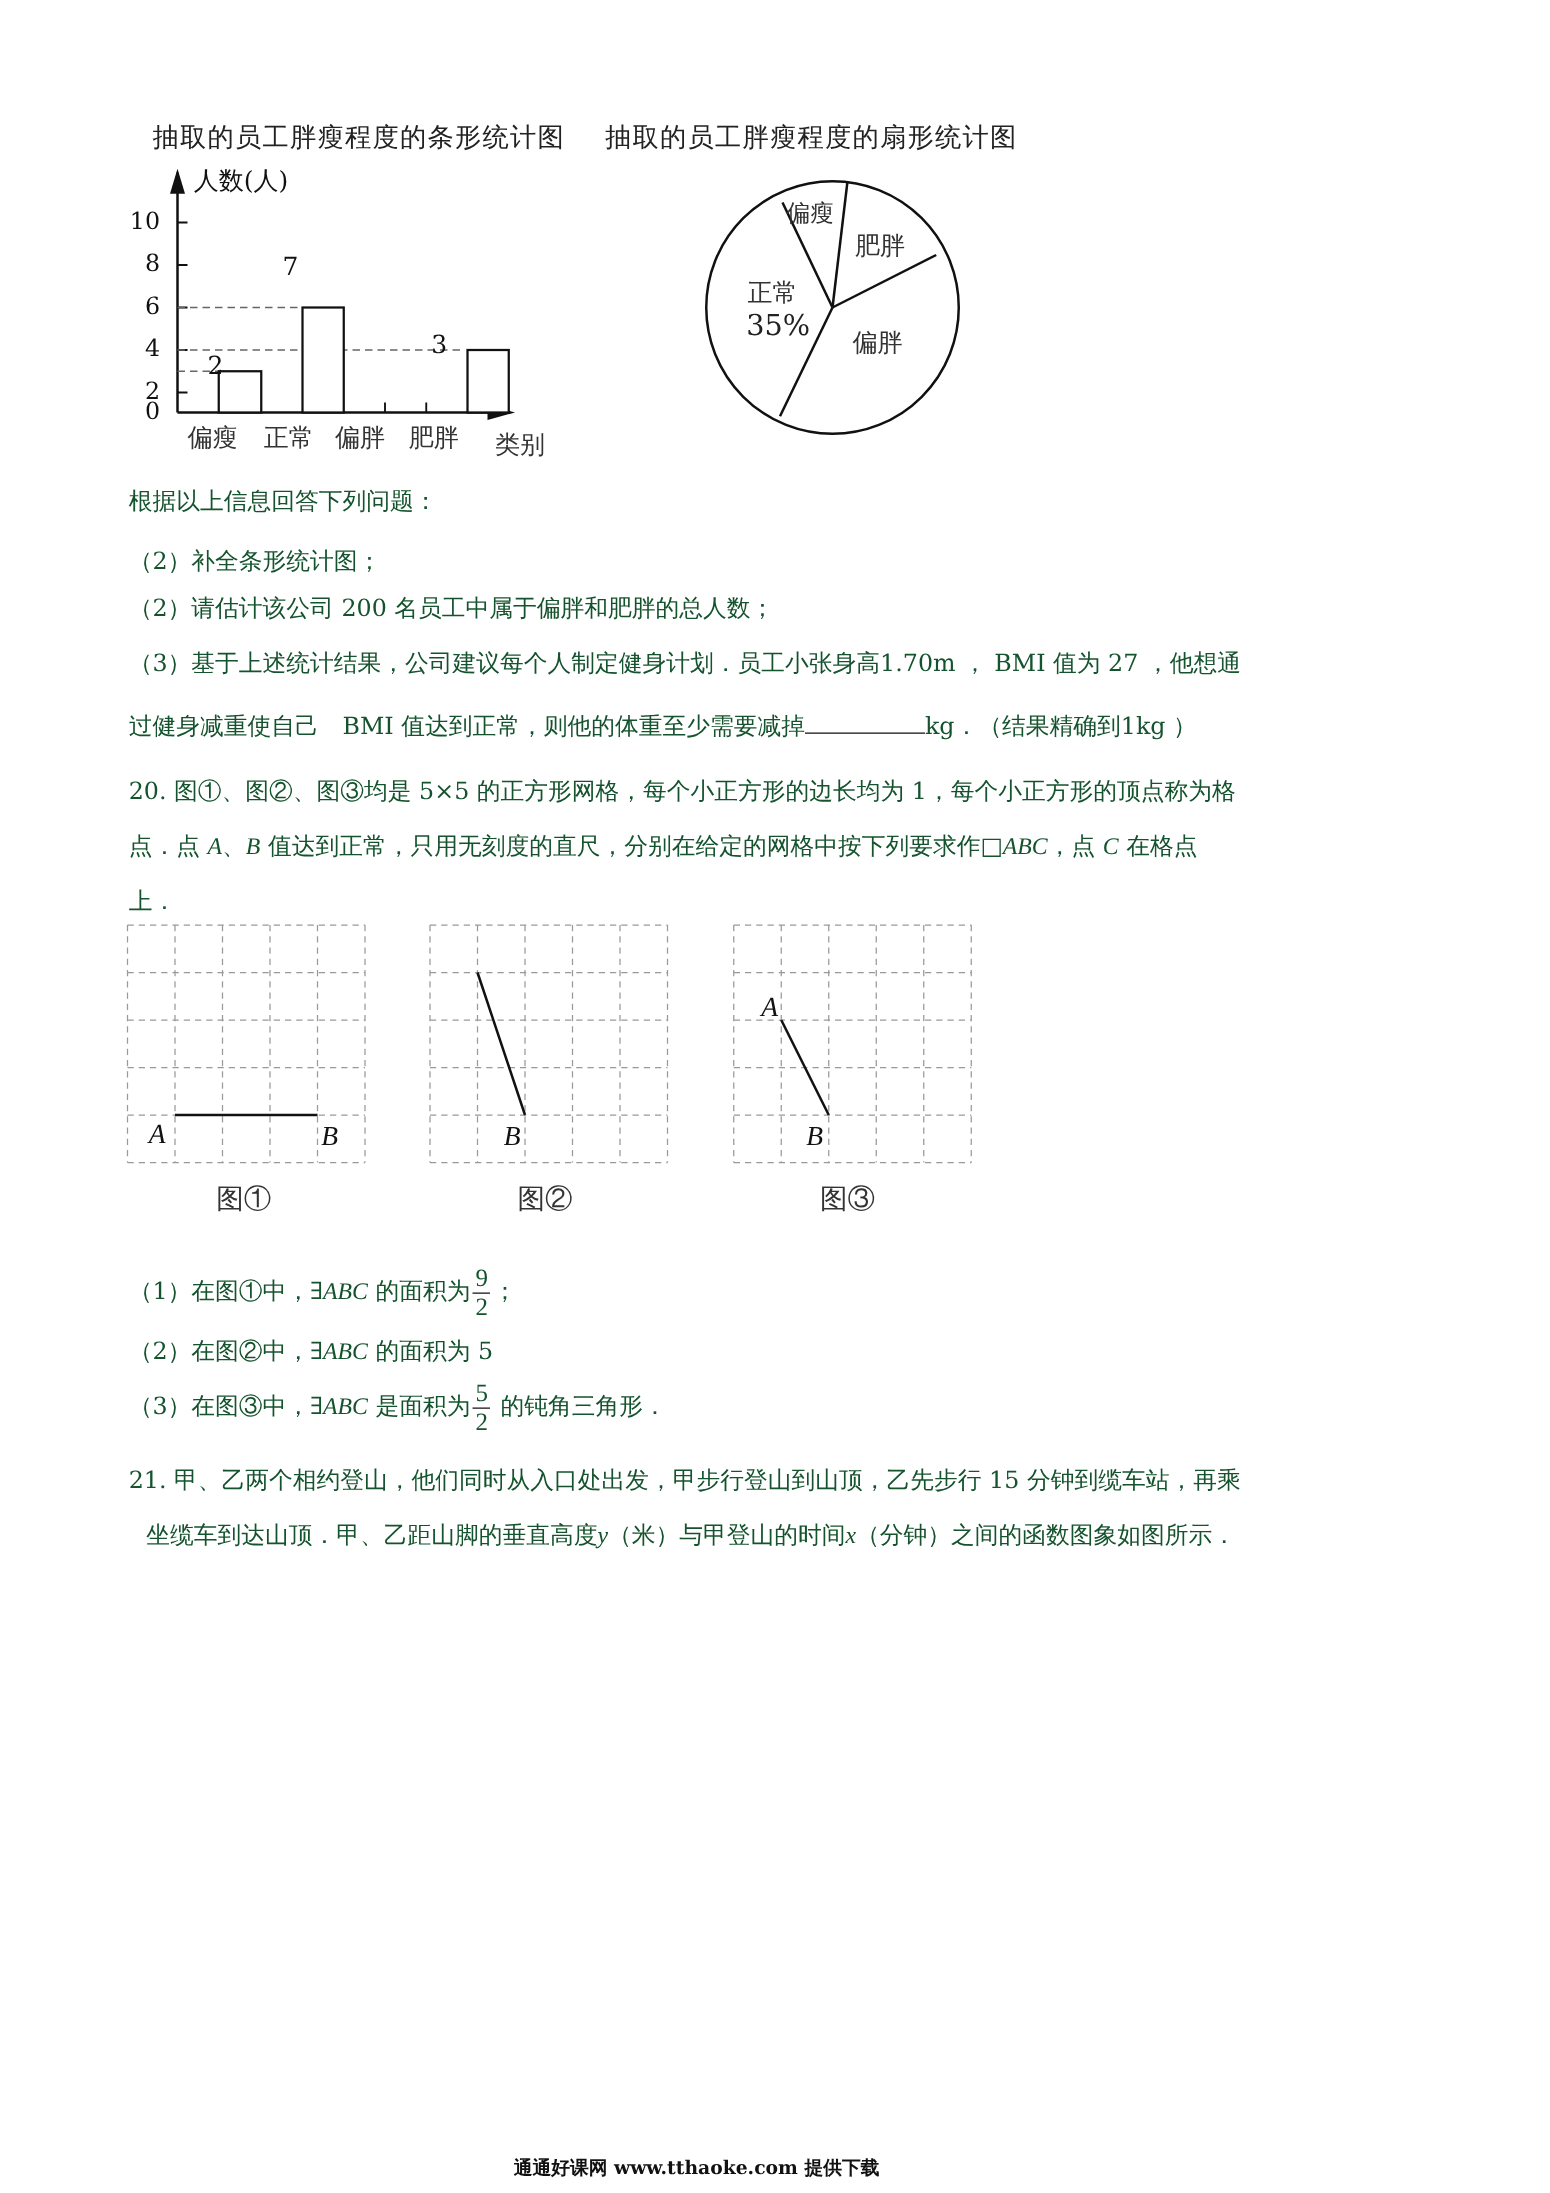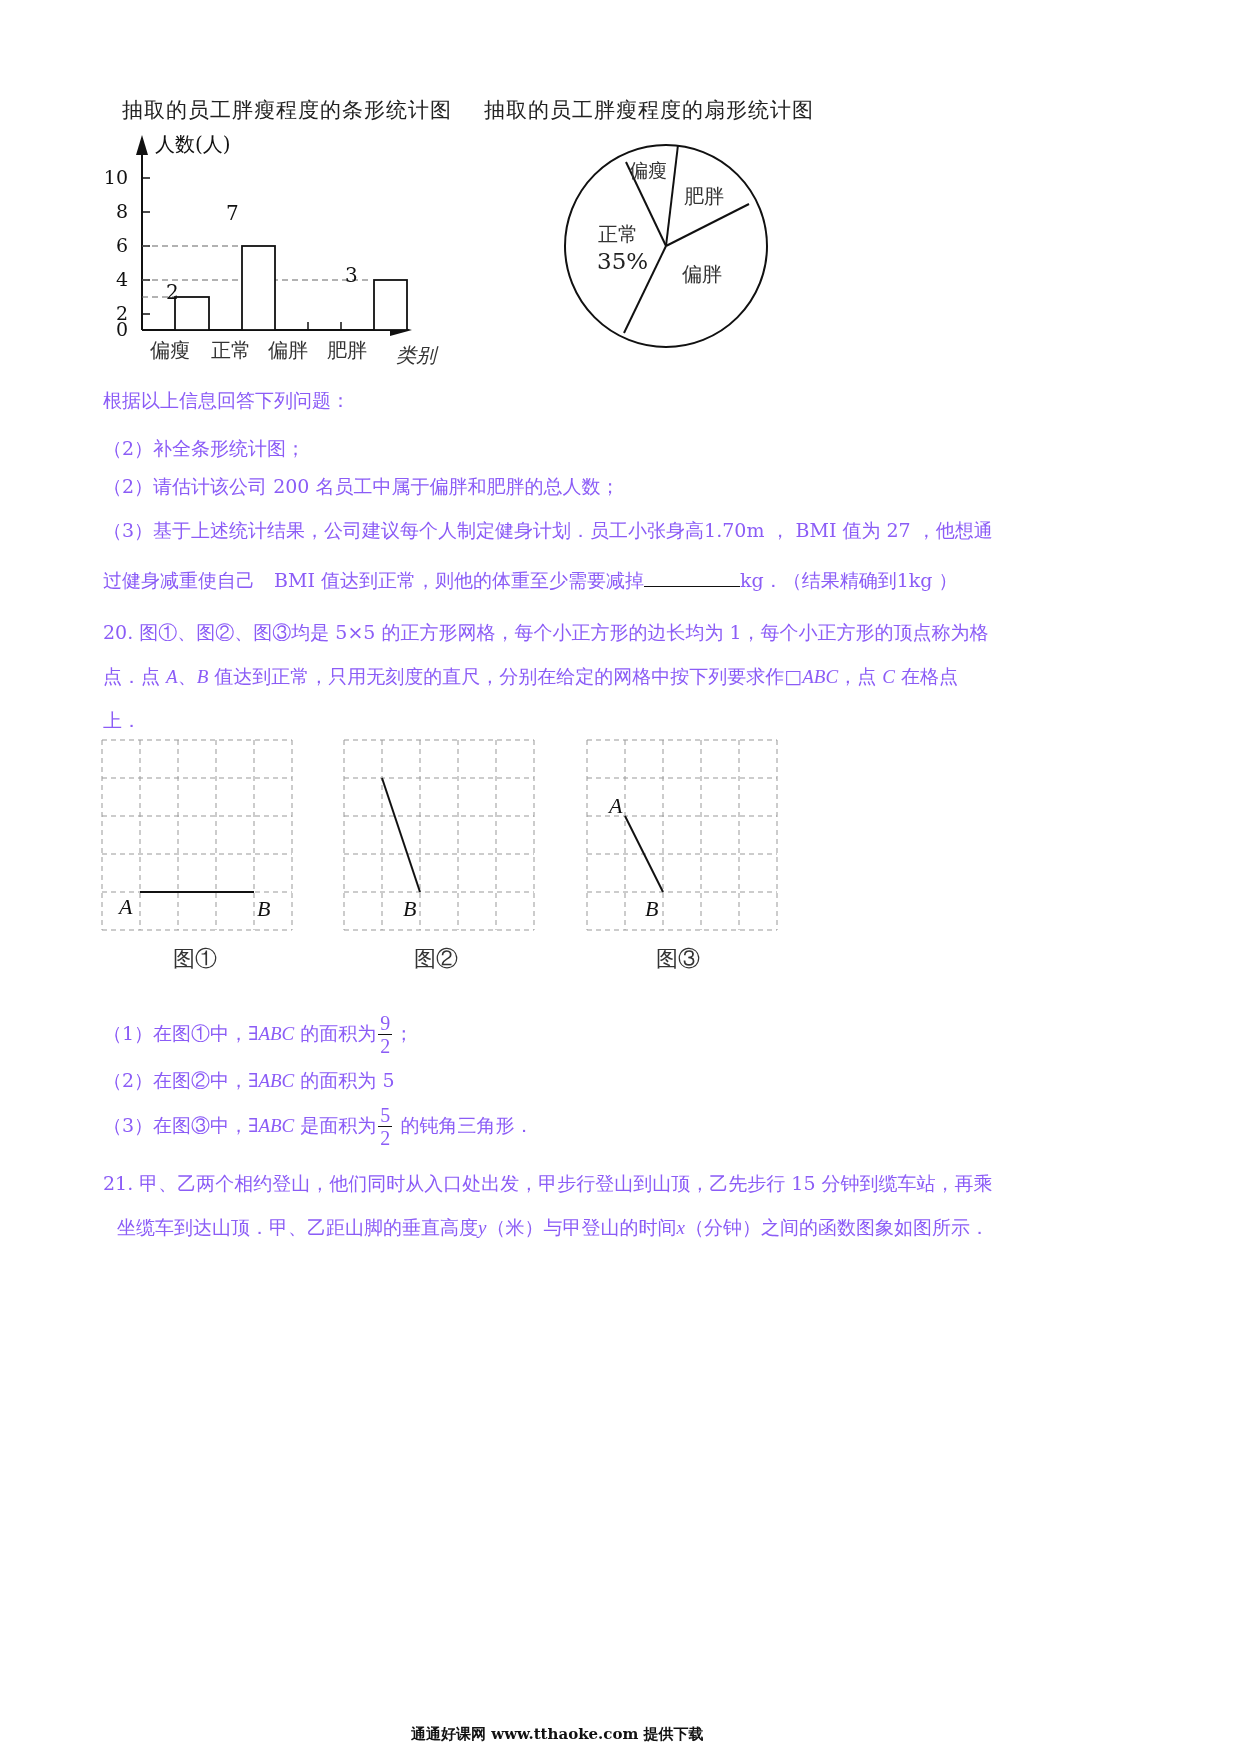--- a/index.html
+++ b/index.html
@@ -1,20 +1,20 @@
 <!DOCTYPE html>
 <html><head>
 <meta charset="utf-8">
 <style>
   html, body { margin: 0; padding: 0; background: #ffffff; }
   body { width: 1240px; height: 1754px; position: relative; overflow: hidden;
          font-family: "DejaVu Serif", "Liberation Serif", serif; color: #111; }
   .abs { position: absolute; }
   .title { font-size: 21px; color: #222; letter-spacing: 1px; white-space: nowrap; }
-  .line { font-size: 19px; white-space: nowrap; color: #8b5cf6; }
+  .line { font-size: 19px; white-space: nowrap; color: #14532d; }
   .it { font-style: italic; font-family: "Liberation Serif", "DejaVu Serif", serif; }
   .blank { display: inline-block; width: 96px; border-bottom: 1.5px solid #111; height: 18px; vertical-align: baseline; }
   .frac { display: inline-flex; flex-direction: column; align-items: center; vertical-align: middle;
           font-family: "Liberation Serif", serif; font-size: 20px; line-height: 22px; margin: 0 2px; }
   .frac .num { border-bottom: 1.5px solid #111; padding: 0 2px; }
   .caption { font-size: 22px; color: #333; }
   .footer { font-size: 15px; font-weight: bold; color: #111; white-space: nowrap; }
 </style>
 </head>
 <body>
@@ -54,21 +54,21 @@
 <div class="abs" style="left:100px; top:268px; font-size:19px; width:28px; text-align:right;">4</div>
 <div class="abs" style="left:100px; top:302px; font-size:19px; width:28px; text-align:right;">2</div>
 <div class="abs" style="left:100px; top:318px; font-size:19px; width:28px; text-align:right;">0</div>
 <div class="abs" style="left:166px; top:280px; font-size:20px;">2</div>
 <div class="abs" style="left:226px; top:201px; font-size:20px;">7</div>
 <div class="abs" style="left:345px; top:263px; font-size:20px;">3</div>
 <div class="abs" style="left:150px; top:337px; font-size:20px; color:#333;">偏瘦</div>
 <div class="abs" style="left:211px; top:337px; font-size:20px; color:#333;">正常</div>
 <div class="abs" style="left:268px; top:337px; font-size:20px; color:#333;">偏胖</div>
 <div class="abs" style="left:327px; top:337px; font-size:20px; color:#333;">肥胖</div>
-<div class="abs" style="left:396px; top:342px; font-size:20px; color:#333;font-style:italic;">类别</div>
+<div class="abs" style="left:396px; top:342px; font-size:20px; color:#333;">类别</div>
 
 <svg class="abs" style="left:560px; top:140px;" width="240" height="210">
   <circle cx="106" cy="106" r="101" fill="#fff" stroke="#111" stroke-width="2"></circle>
   <line x1="106" y1="106" x2="66" y2="22" stroke="#111" stroke-width="2"></line>
   <line x1="106" y1="106" x2="118" y2="5" stroke="#111" stroke-width="2"></line>
   <line x1="106" y1="106" x2="189" y2="64" stroke="#111" stroke-width="2"></line>
   <line x1="106" y1="106" x2="64" y2="193" stroke="#111" stroke-width="2"></line>
 </svg>
 <div class="abs" style="left:629px; top:158px; font-size:19px; color:#333;">偏瘦</div>
 <div class="abs" style="left:684px; top:183px; font-size:20px; color:#333;">肥胖</div>

